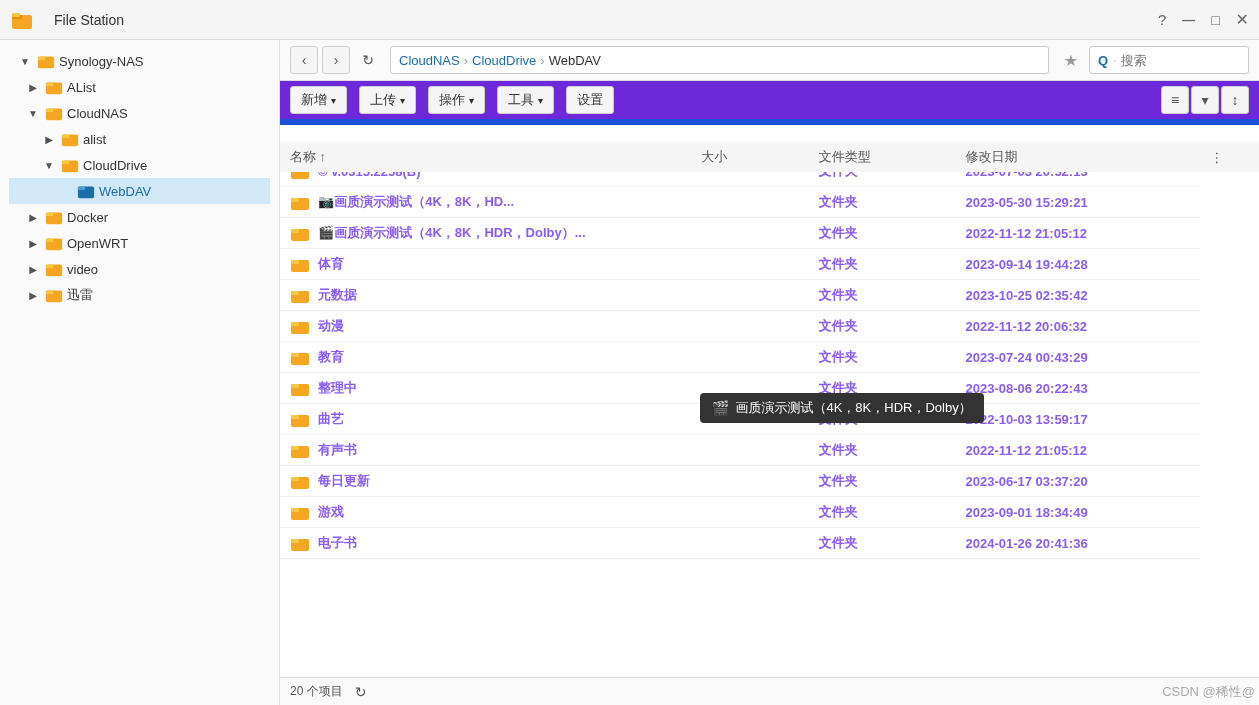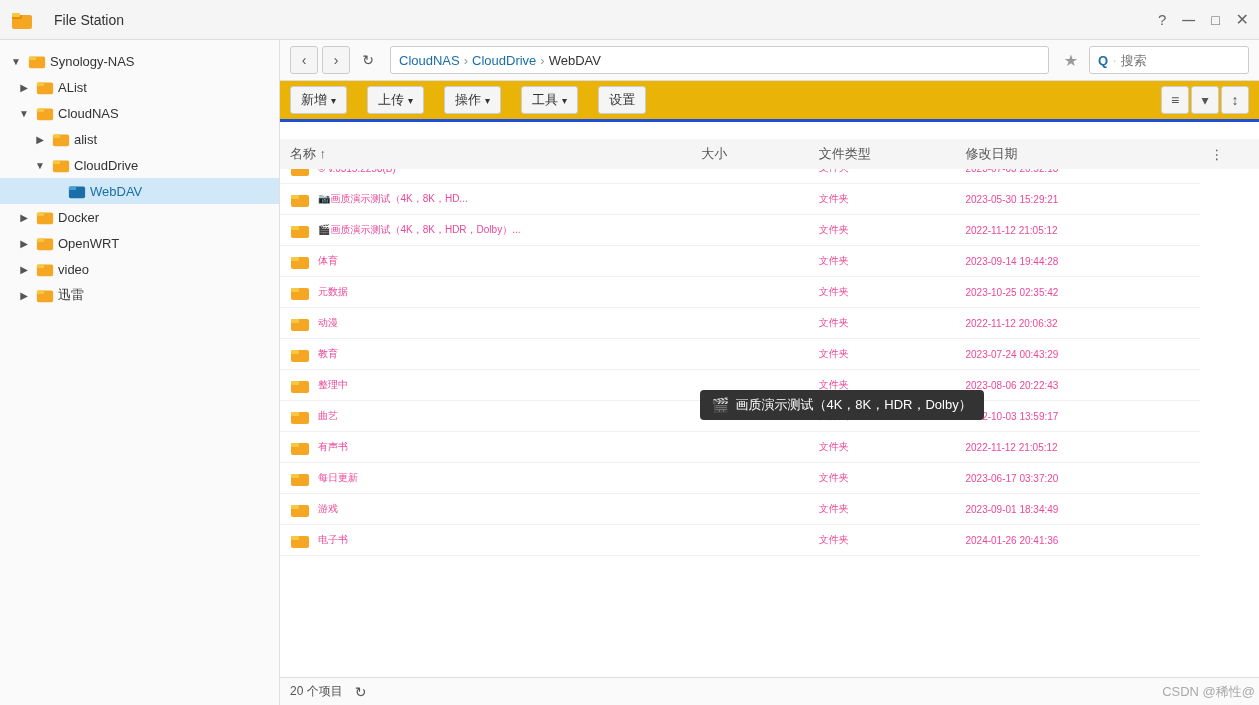--- a/index.html
+++ b/index.html
@@ -52,21 +52,21 @@
       display: flex;
       height: calc(705px - 40px);
     }
 
     
     .sidebar {
       width: 280px;
       background: #fafafa;
       border-right: 1px solid #e0e0e0;
       overflow-y: auto;
-      padding: 8px 0;
+      padding: 8px 9px;
       flex-shrink: 0;
     }
 
     .sidebar-item {
       display: flex;
       align-items: center;
       padding: 4px 8px;
       cursor: pointer;
       color: #333;
       user-select: none;
@@ -215,23 +215,23 @@
       color: #1a6fa8;
       font-size: 13px;
       font-weight: bold;
     }
 
     
     .action-bar {
       display: flex;
       align-items: center;
       padding: 5px 10px;
-      border-bottom: 3px solid #1d4ed8;
-      gap: 20px;
-      background: #eab308;
+      border-bottom: 6px solid #1d4ed8;
+      gap: 12px;
+      background: #6d28d9;
     }
 
     .action-btn {
       height: 28px;
       border: 1px solid #ccc;
       background: #f5f5f5;
       border-radius: 3px;
       cursor: pointer;
       display: flex;
       align-items: center;
@@ -292,23 +292,24 @@
       white-space: nowrap;
     }
 
     .file-table th:last-child {
       width: 24px;
     }
 
     .file-table td {
       padding: 5px 10px;
       border-bottom: 1px solid #f0f0f0;
-      font-size: 10px;
-      color: #ec4899;
+      font-size: 13px;
+      color: #8b5cf6;
       vertical-align: middle;
+      font-weight: bold;
     }
 
     .file-name-cell {
       display: flex;
       align-items: center;
       gap: 8px;
     }
 
     .folder-icon-sm {
       width: 20px;

